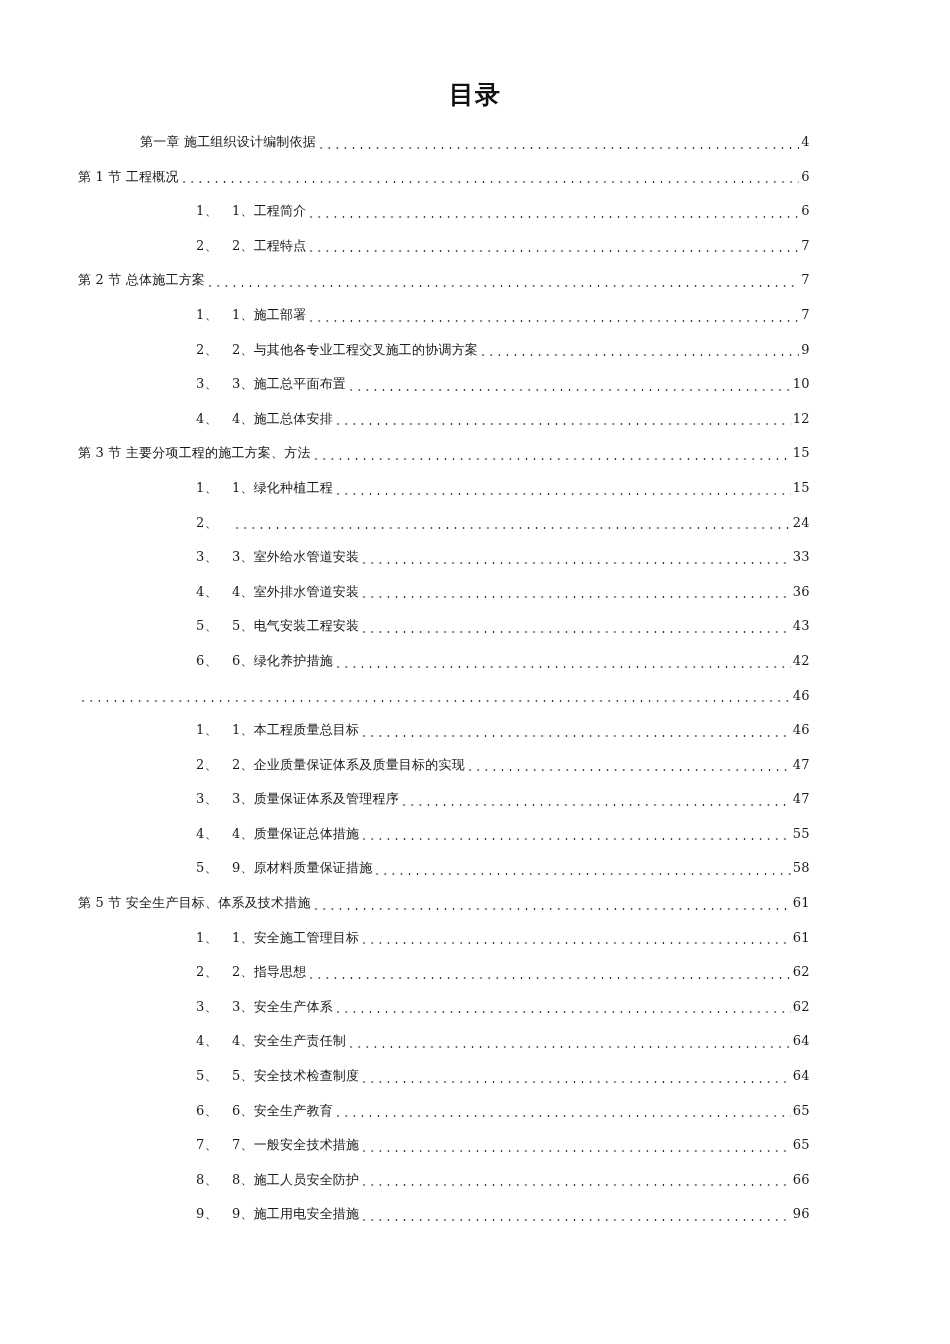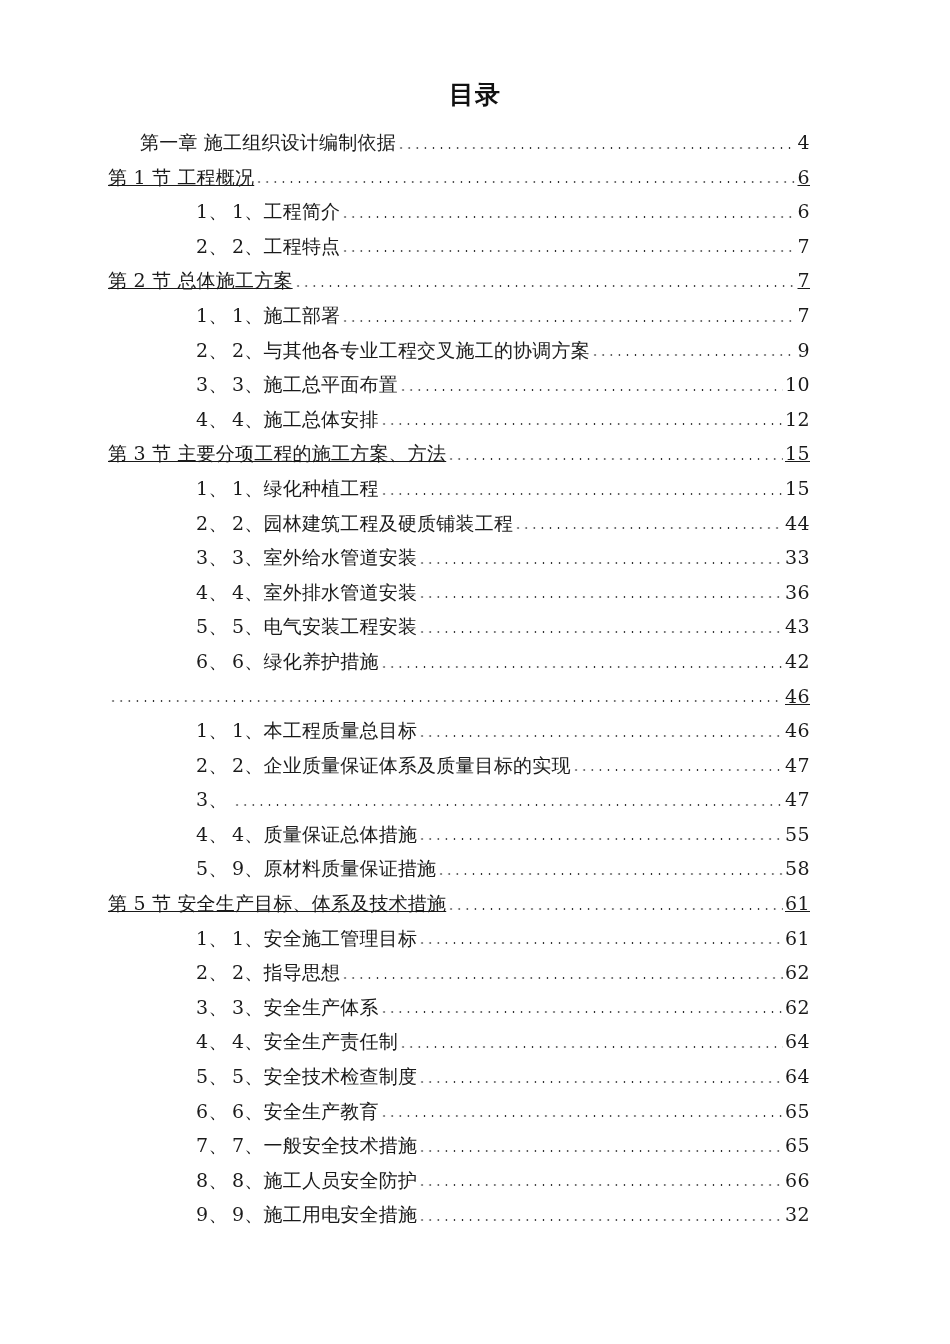--- a/index.html
+++ b/index.html
@@ -37,30 +37,30 @@
   .toc {
     margin: 0;
     padding: 0;
     list-style: none;
   }
   .toc-row {
     display: flex;
     align-items: flex-end;
     height: 34.6px;
     line-height: 34.6px;
-    font-size: 19px;
+    font-size: 13px;
     color: #1a1a1a;
     white-space: nowrap;
     overflow: hidden;
     box-sizing: border-box;
   }
   
   .lvl1 { padding-left: 140px; padding-right: 140px; }
   
-  .lvl2 { padding-left: 108px; padding-right: 140px; text-decoration: underline; }
+  .lvl2 { padding-left: 78px; padding-right: 140px; }
   
   .lvl3 { padding-left: 196px; padding-right: 140px; }
 
   .row-num {
     flex: 0 0 auto;
     display: inline-block;
     width: 36px;
     letter-spacing: 0.5px;
   }
   .row-label {
@@ -158,23 +158,22 @@
         <span class="row-page">15</span>
       </div>
       <div class="toc-row lvl3">
         <span class="row-num">1、</span>
         <span class="row-label">1、绿化种植工程</span>
         <span class="leader"></span>
         <span class="row-page">15</span>
       </div>
       <div class="toc-row lvl3">
         <span class="row-num">2、</span>
-        <span class="row-label">2、园林建筑工程及硬质铺装工程</span>
-        <span class="leader"></span>
-        <span class="row-page">44</span>
+        <span class="leader"></span>
+        <span class="row-page">24</span>
       </div>
       <div class="toc-row lvl3">
         <span class="row-num">3、</span>
         <span class="row-label">3、室外给水管道安装</span>
         <span class="leader"></span>
         <span class="row-page">33</span>
       </div>
       <div class="toc-row lvl3">
         <span class="row-num">4、</span>
         <span class="row-label">4、室外排水管道安装</span>
@@ -204,20 +203,21 @@
         <span class="row-page">46</span>
       </div>
       <div class="toc-row lvl3">
         <span class="row-num">2、</span>
         <span class="row-label">2、企业质量保证体系及质量目标的实现</span>
         <span class="leader"></span>
         <span class="row-page">47</span>
       </div>
       <div class="toc-row lvl3">
         <span class="row-num">3、</span>
+        <span class="row-label">3、质量保证体系及管理程序</span>
         <span class="leader"></span>
         <span class="row-page">47</span>
       </div>
       <div class="toc-row lvl3">
         <span class="row-num">4、</span>
         <span class="row-label">4、质量保证总体措施</span>
         <span class="leader"></span>
         <span class="row-page">55</span>
       </div>
       <div class="toc-row lvl3">
@@ -276,17 +276,17 @@
       <div class="toc-row lvl3">
         <span class="row-num">8、</span>
         <span class="row-label">8、施工人员安全防护</span>
         <span class="leader"></span>
         <span class="row-page">66</span>
       </div>
       <div class="toc-row lvl3">
         <span class="row-num">9、</span>
         <span class="row-label">9、施工用电安全措施</span>
         <span class="leader"></span>
-        <span class="row-page">32</span>
+        <span class="row-page">96</span>
       </div>
     </div>
 
 </div>
 
 </body></html>

